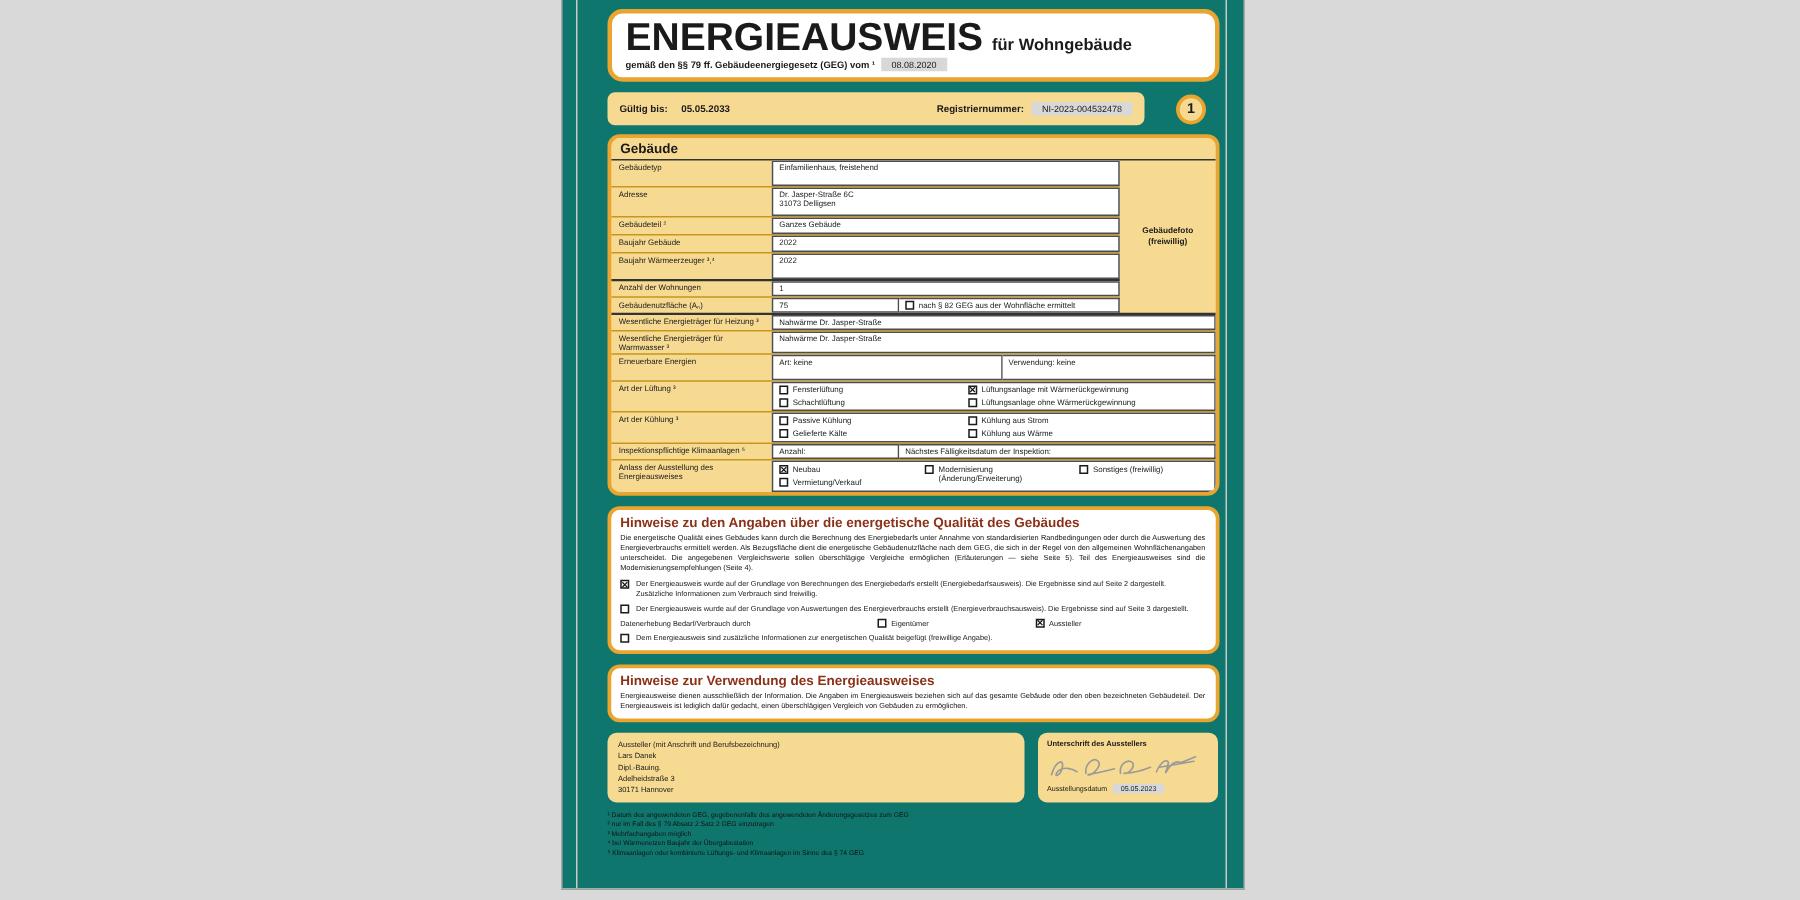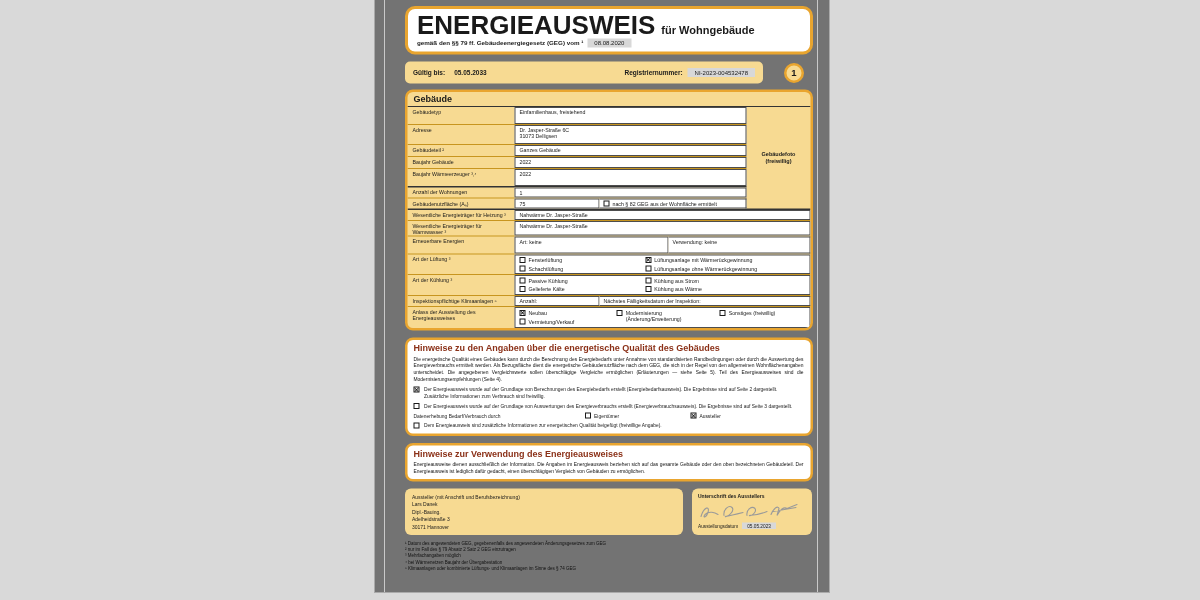--- a/index.html
+++ b/index.html
@@ -4,21 +4,21 @@
 <style>
   html,body{margin:0;padding:0;}
   body{
     width:1200px;height:600px;overflow:hidden;position:relative;
     background:#d9d9d9;
     font-family:"Liberation Sans", sans-serif;
     color:#1a1a1a;
   }
   .page-outer{
     position:absolute;left:374px;top:0;width:454px;height:592px;
-    background:#737373;border-left:1px solid #aaa;border-right:1px solid #aaa;border-bottom:1px solid #aaa;
+    background:#0f766e;border-left:1px solid #aaa;border-right:1px solid #aaa;border-bottom:1px solid #aaa;
   }
   .edge-line{position:absolute;top:0;width:1px;height:100%;background:#c9c9c9;}
   .edge-line.l{left:9px}.edge-line.r{right:11px}
   .scale-host{
     position:absolute;left:0;top:0;width:908px;height:1184px;
     transform:scale(0.5);transform-origin:0 0;
   }
   .content{position:absolute;left:60px;top:0;width:816px;}
 
   

